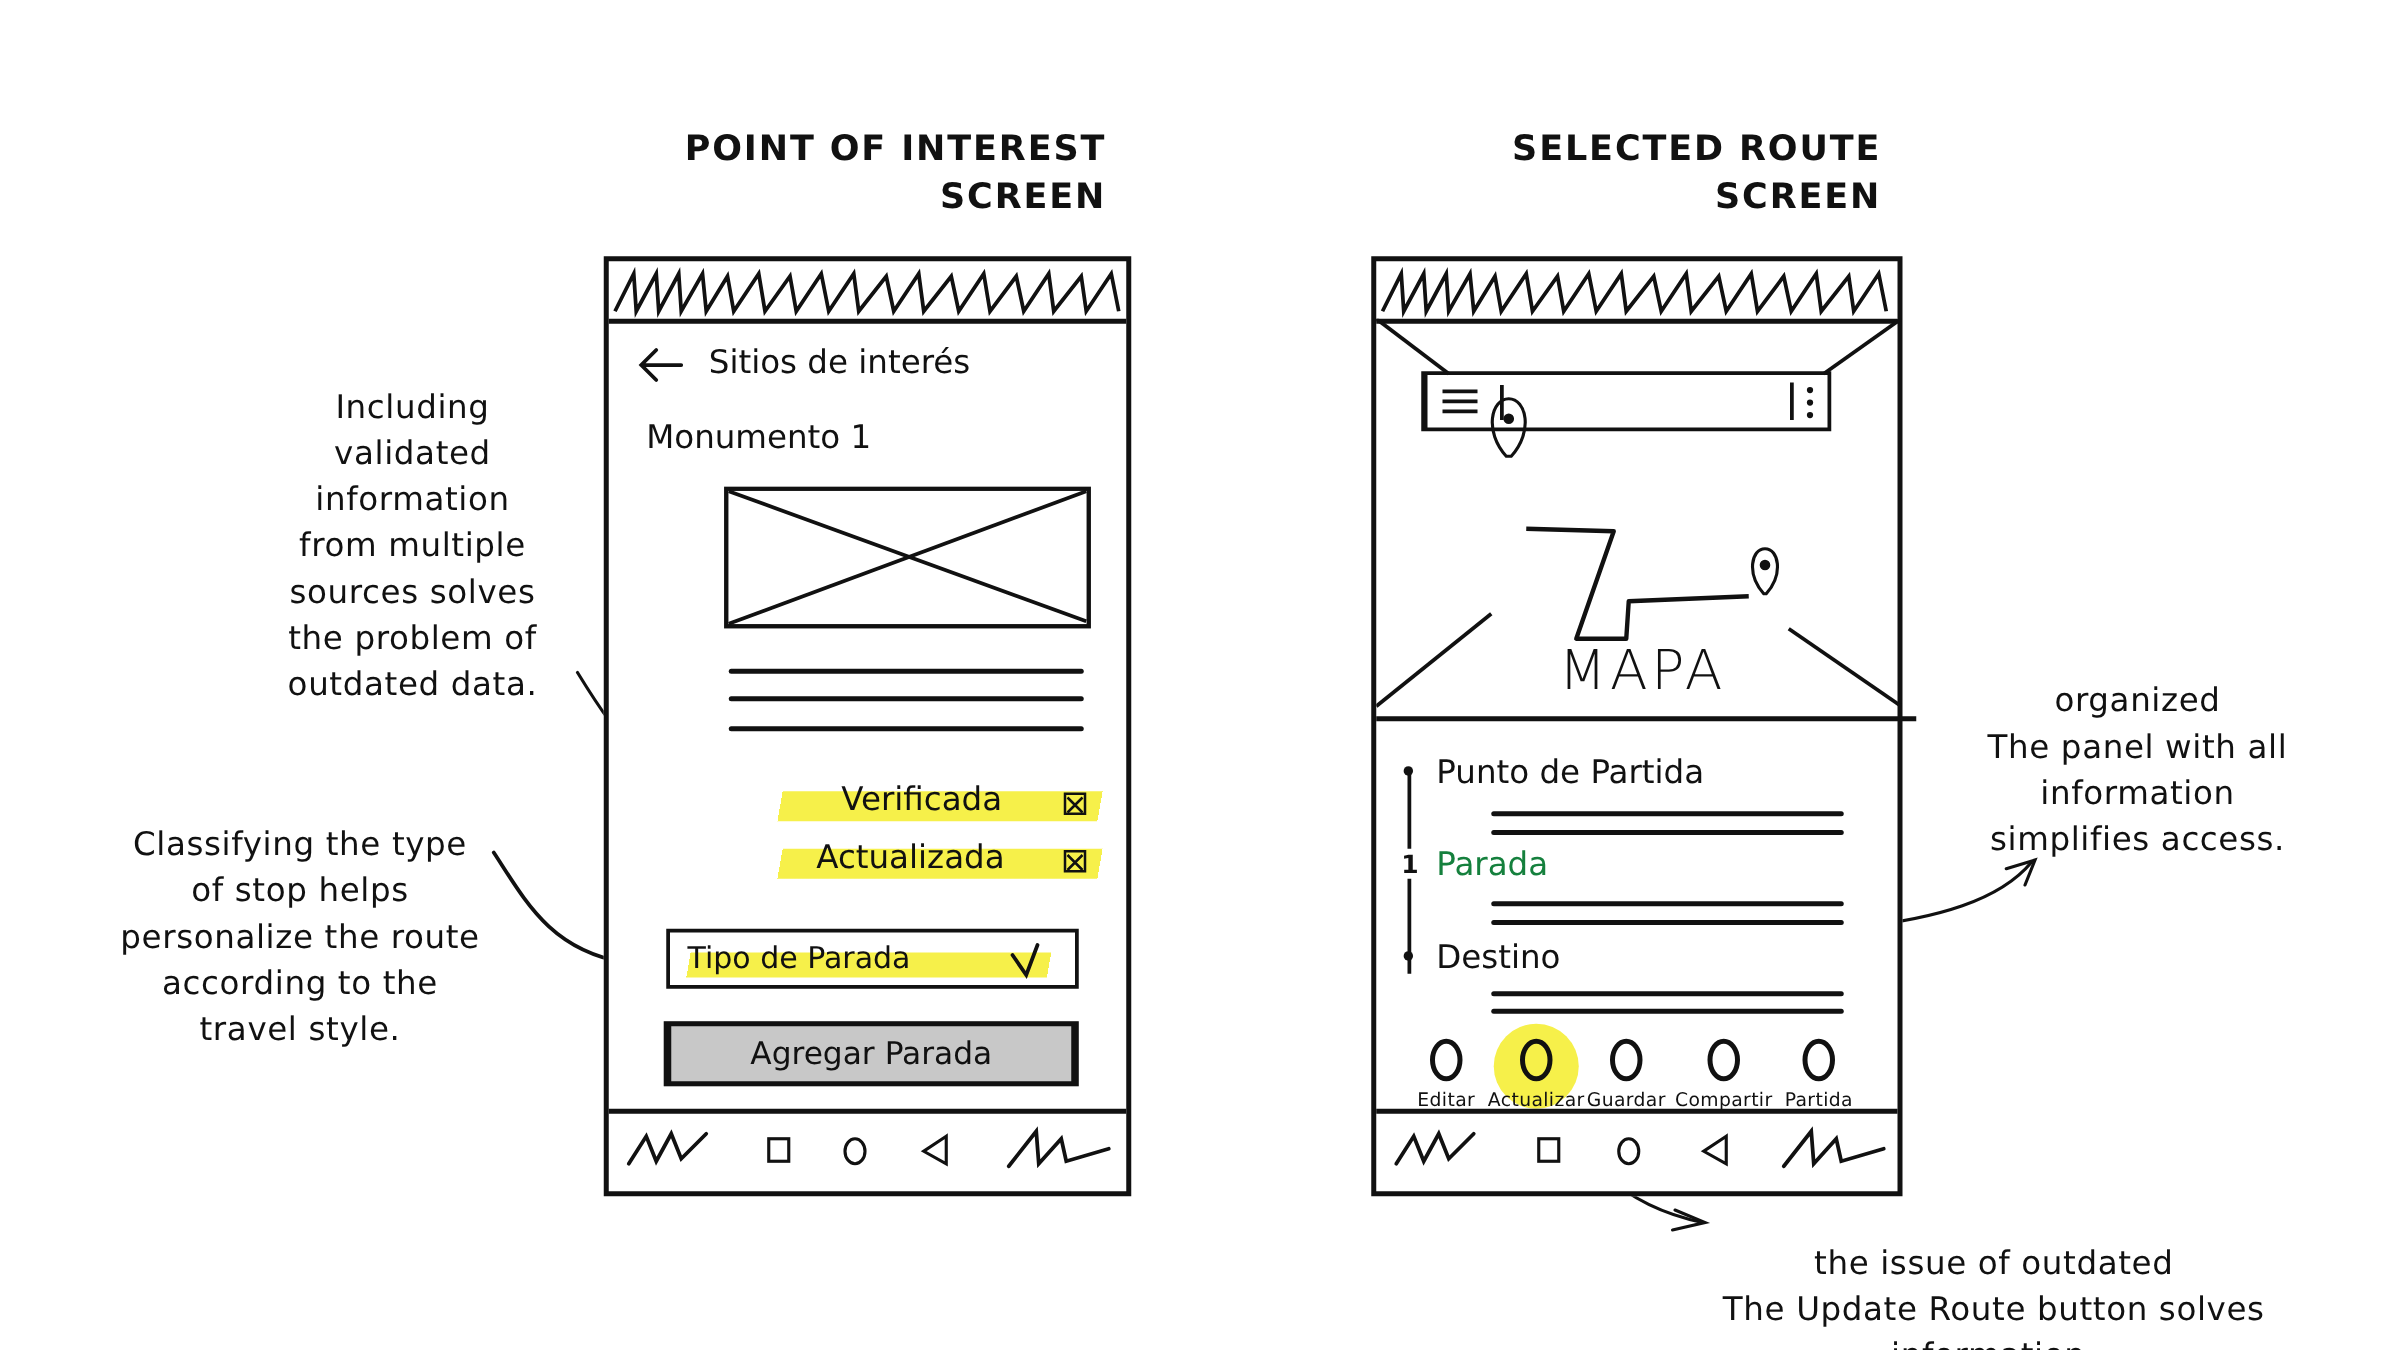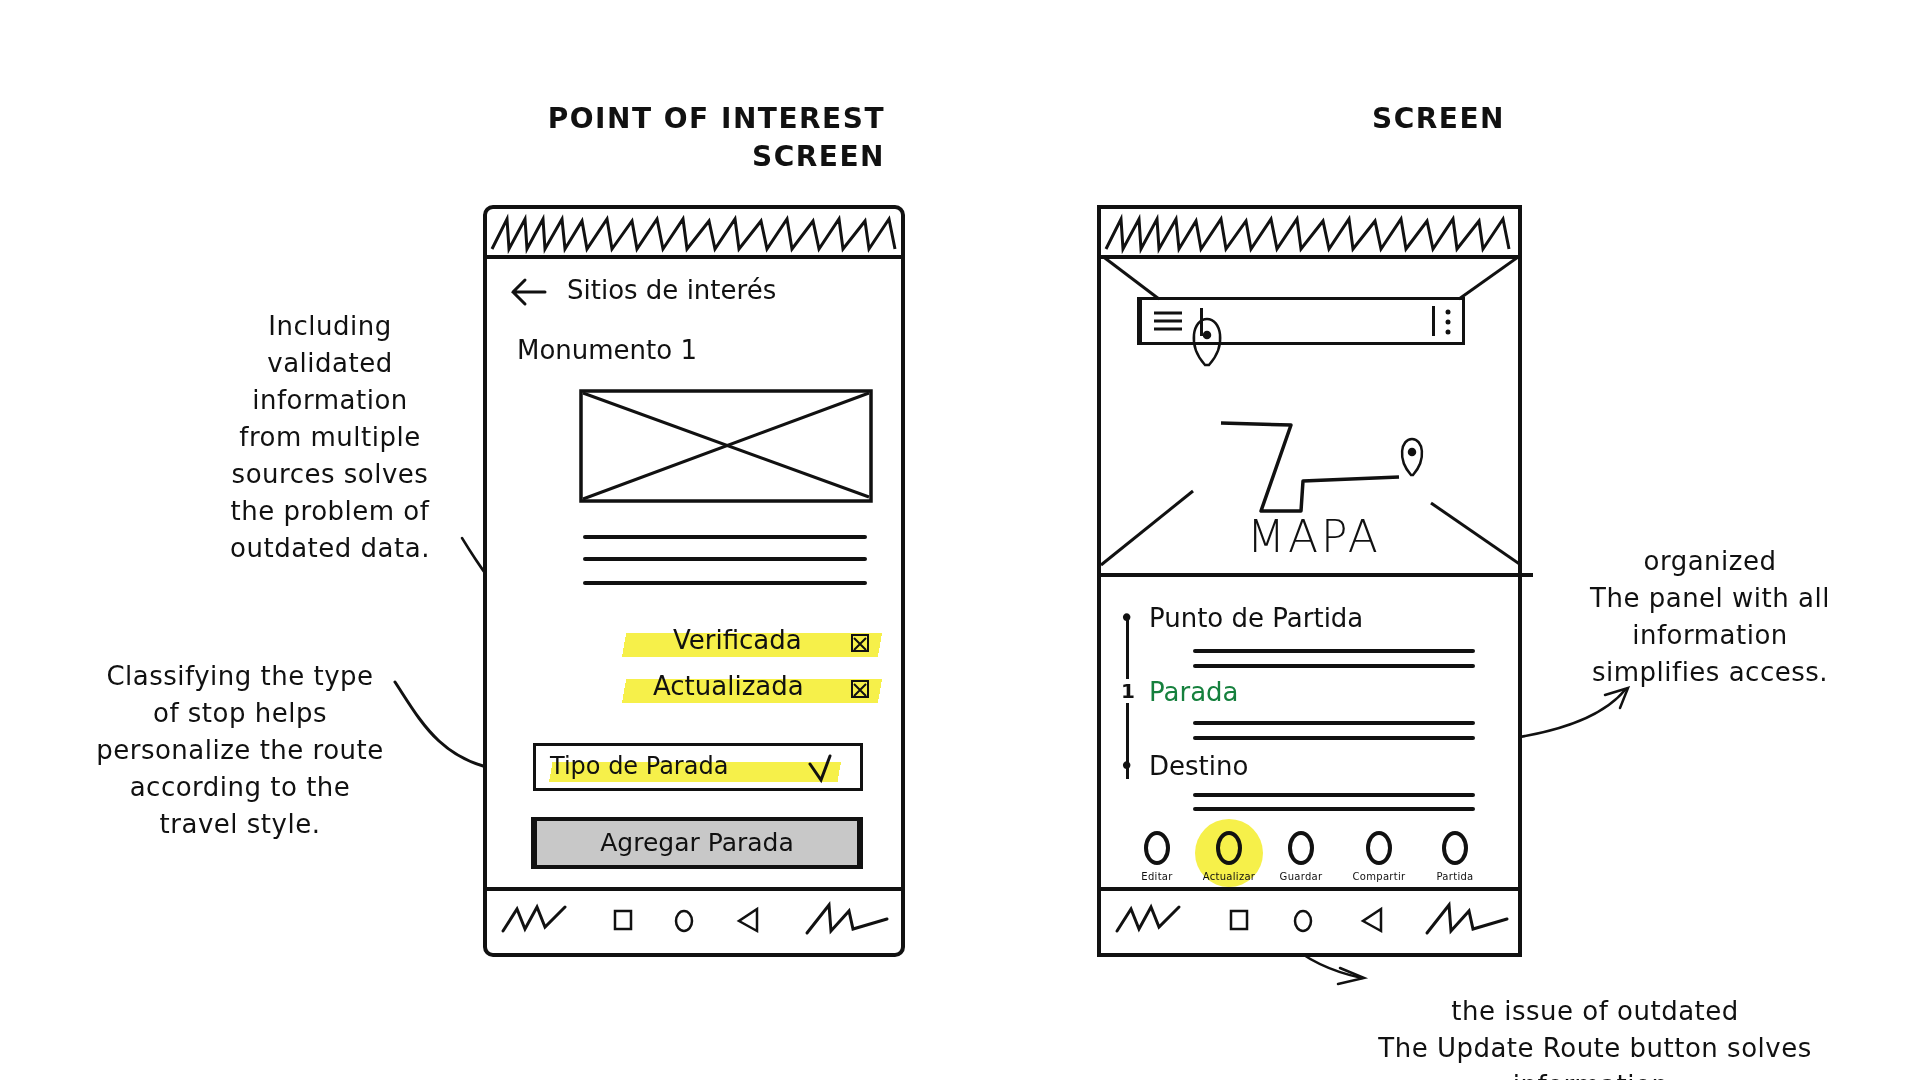--- a/index.html
+++ b/index.html
@@ -11,30 +11,31 @@
   .note{font-size:26px;text-align:center;line-height:37px;margin-top:33px;}
   .phone{position:absolute;border:4px solid #111;box-sizing:border-box;background:#fff;}
   .statusbar{position:absolute;left:0;right:0;top:0;height:46px;border-bottom:4px solid #111;overflow:hidden;}
   .navbar{position:absolute;left:0;right:0;bottom:0;height:62px;border-top:4px solid #111;}
   .txt{position:absolute;white-space:nowrap;}
   .hl{background:linear-gradient(100deg,transparent 0 4%,#f6f04a 4% 96%,transparent 96%);}
   .line{position:absolute;height:4px;background:#111;border-radius:2px;}
   .checkbox{position:absolute;width:18px;height:18px;border:2.5px solid #111;box-sizing:border-box;}
   .action{position:absolute;text-align:center;width:80px;}
   .action .ring{width:26px;height:34px;border:4px solid #111;border-radius:50%;margin:0 auto;box-sizing:border-box;}
-  .action .lbl{font-size:10px;margin-top:6px;letter-spacing:0.3px;}
+  .action .lbl{font-size:15px;margin-top:6px;letter-spacing:0.3px;}
 </style>
 </head>
 <body>
 
 <div class="abs heading hand" style="left:485px;top:100px;width:400px;">
   <div>POINT OF INTEREST</div>
   <div>SCREEN</div>
 </div>
 <div class="abs heading hand" style="left:1105px;top:100px;width:400px;">
+  <div>SELECTED ROUTE</div>
   <div>SCREEN</div>
 </div>
 
 <div class="abs note hand" style="left:200px;top:275px;width:260px;">
   <div>Including</div>
   <div>validated</div>
   <div>information</div>
   <div>from multiple</div>
   <div>sources solves</div>
   <div>the problem of</div>
@@ -72,21 +73,21 @@
     <path d="M486 758 L505 770 L485 780" stroke-width="3.5"></path>
 
     <path d="M1484 742 C 1550 735, 1600 720, 1625 690"></path>
     <path d="M1605 695 L1628 688 L1620 708"></path>
 
     <path d="M1234 858 C 1260 930, 1300 965, 1362 978"></path>
     <path d="M1340 968 L1364 978 L1338 984"></path>
   </g>
 </svg>
 
-<div class="phone" style="left:483px;top:205px;width:422px;height:752px;border-radius:10px;">
+<div class="phone" style="left:483px;top:205px;width:422px;height:752px;">
   <div class="statusbar">
     <svg width="420" height="46">
       <path d="M5 40 L20 10 L22 40 L38 10 L40 40 L56 10 L58 40 L75 10 L78 40 L95 12 L100 40 L120 10 L125 40 L145 12 L150 40 L170 10 L176 40 L196 10 L200 40 L222 12 L228 40 L248 10 L252 40 L274 12 L280 40 L300 10 L305 40 L326 12 L332 40 L352 10 L356 40 L378 12 L382 40 L402 10 L408 40" fill="none" stroke="#111" stroke-width="3"></path>
     </svg>
   </div>
 
   <svg class="abs" style="left:22px;top:68px;" width="40" height="30">
     <path d="M36 15 L4 15 M16 3 L4 15 L16 27" fill="none" stroke="#111" stroke-width="3" stroke-linecap="round"></path>
   </svg>
   <div class="txt" style="left:80px;top:66px;font-size:26px;">Sitios de interés</div>

